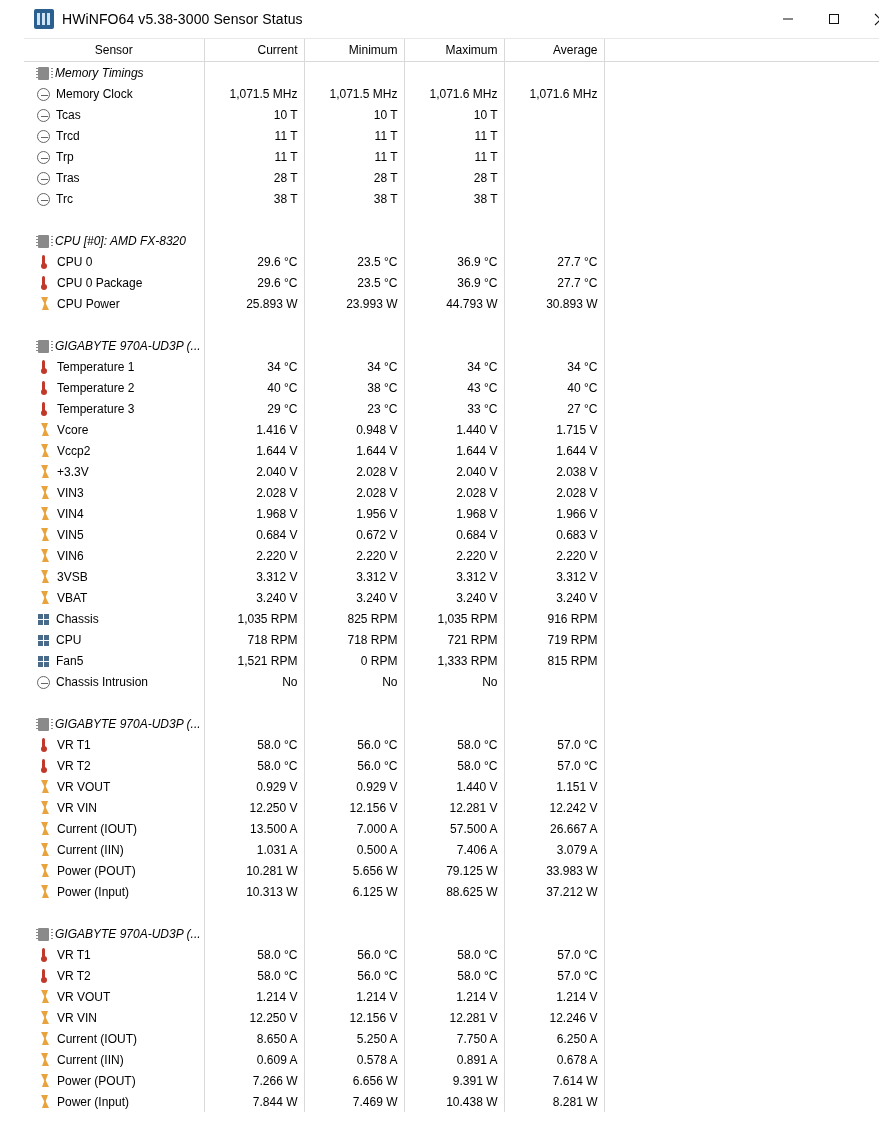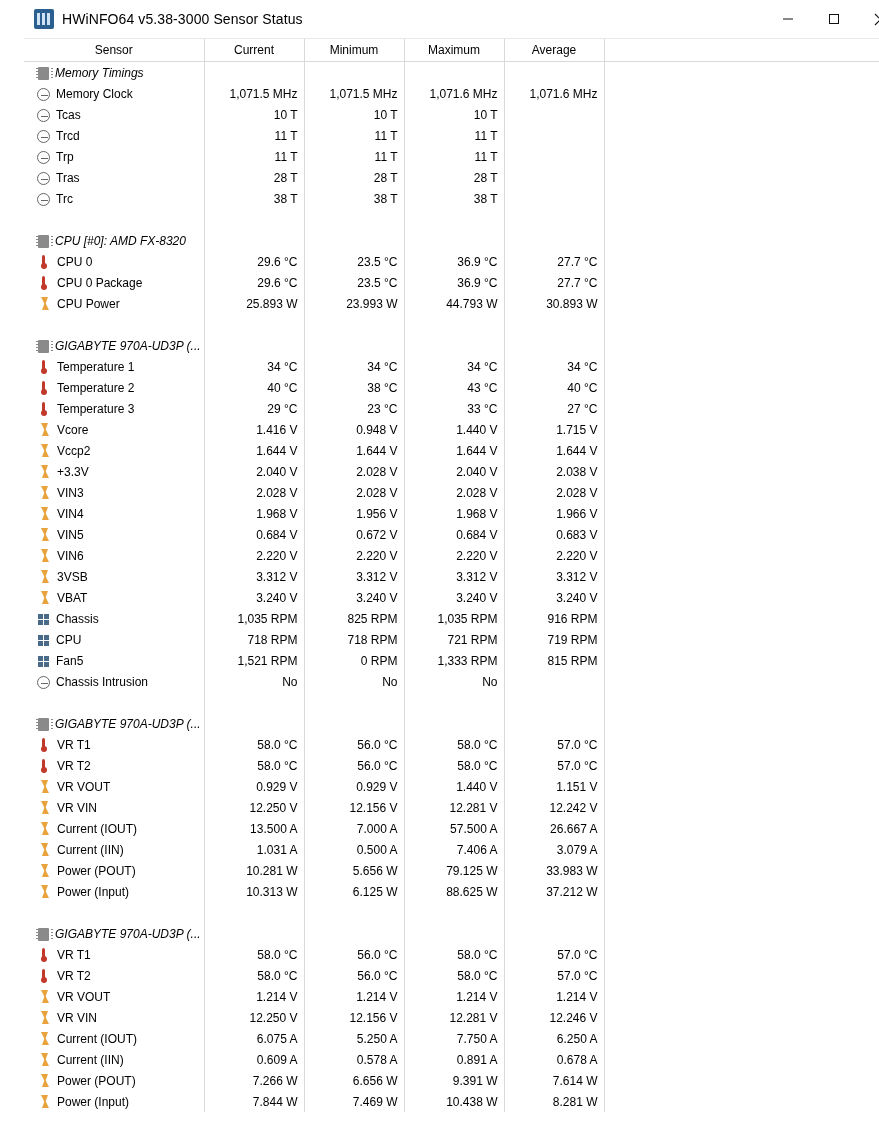--- a/index.html
+++ b/index.html
@@ -87,21 +87,21 @@
   table.sensors col.c-rest    { width: 282px; }
   table.sensors thead th {
     height: 22px;
     font-weight: normal;
     font-size: 12px;
     color: #000;
     background: #fff;
     border-right: 1px solid #d9d9d9;
     border-bottom: 1px solid #d9d9d9;
     padding: 0 6px;
-    text-align: center;
+    text-align: right;
     vertical-align: middle;
   }
   table.sensors thead th.left { text-align: center; }
   table.sensors thead th.last { border-right: none; }
   table.sensors td {
     height: 21px;
     padding: 0 6px;
     border-right: 1px solid #d9d9d9;
     font-size: 12px;
     color: #000;
@@ -654,21 +654,21 @@
           <tr class="data-row">
             <td class="name"><span class="icon ic-volt"></span><span>VR VIN</span></td>
             <td>12.250 V</td>
             <td>12.156 V</td>
             <td>12.281 V</td>
             <td>12.246 V</td>
             <td class="last"></td>
           </tr>
           <tr class="data-row">
             <td class="name"><span class="icon ic-volt"></span><span>Current (IOUT)</span></td>
-            <td>6.075 A</td>
+            <td>8.650 A</td>
             <td>5.250 A</td>
             <td>7.750 A</td>
             <td>6.250 A</td>
             <td class="last"></td>
           </tr>
           <tr class="data-row">
             <td class="name"><span class="icon ic-volt"></span><span>Current (IIN)</span></td>
             <td>0.609 A</td>
             <td>0.578 A</td>
             <td>0.891 A</td>

